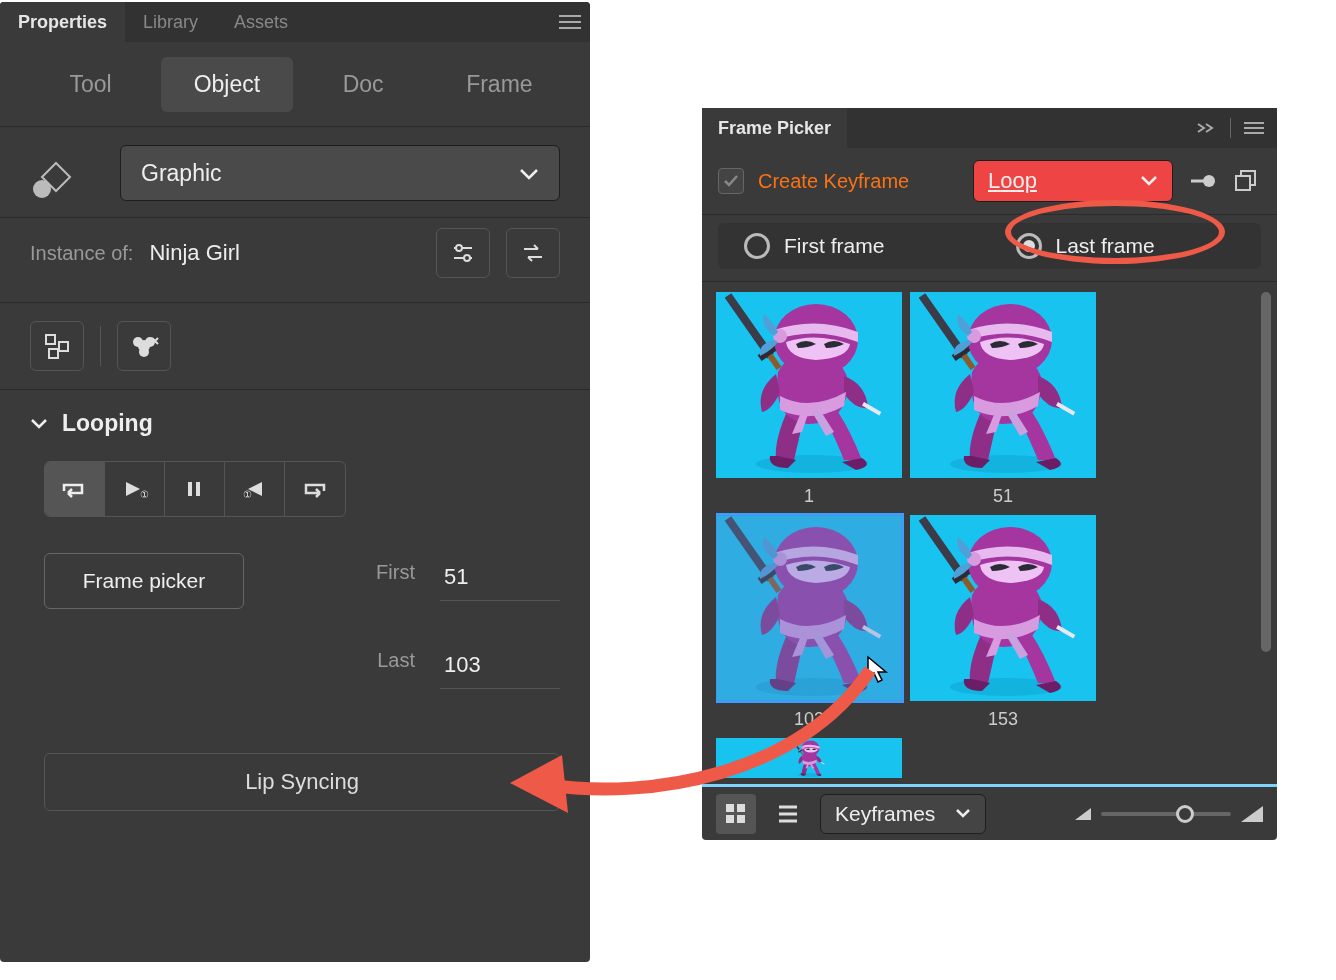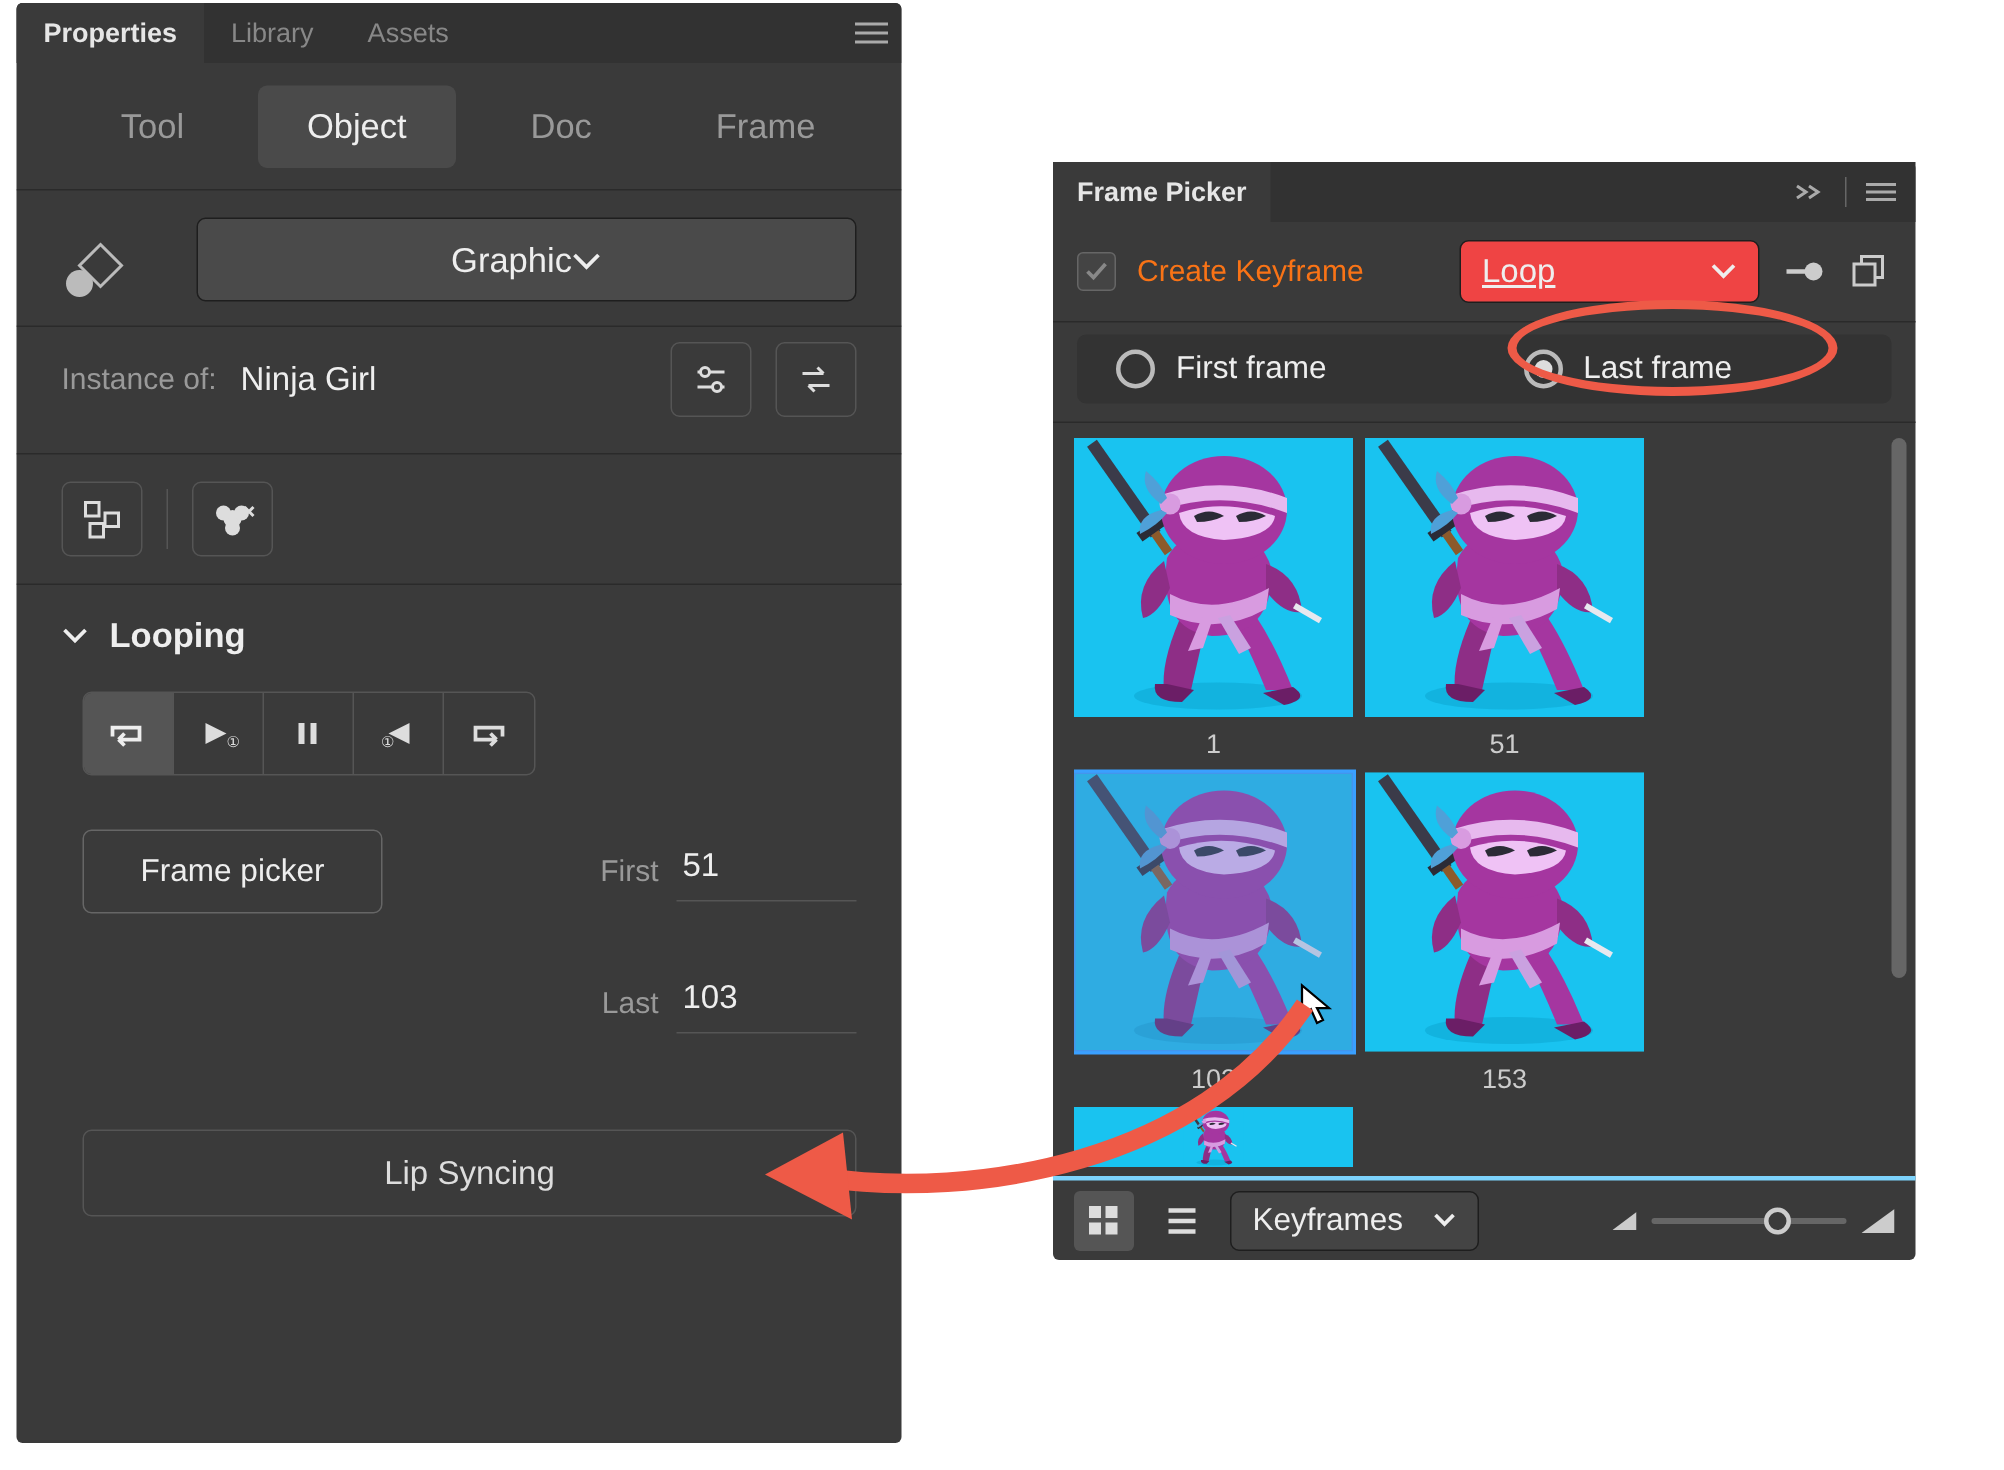--- a/index.html
+++ b/index.html
@@ -1,37 +1,37 @@
 <!DOCTYPE html>
 <html><head>
 <meta charset="utf-8">
 <style>
   * { box-sizing: border-box; margin: 0; padding: 0; font-family: -apple-system, BlinkMacSystemFont, "Segoe UI", Arial, sans-serif; }
   body { background: #fff; width: 1336px; height: 980px; position: relative; }
 
   
   .properties-panel {
-    position: absolute; left: 11px; top: 2px; width: 590px; height: 960px;
+    position: absolute; left: 0; top: 2px; width: 590px; height: 960px;
     background: #3a3a3a; border-radius: 4px; overflow: hidden;
   }
   .tabbar { height: 40px; background: #323232; display: flex; align-items: stretch; justify-content: space-between; }
   .tabs { display: flex; }
   .tab { display:flex; align-items:center; padding: 0 18px; color: #888; font-size: 18px; cursor: pointer; }
   .tab.active { background: #3a3a3a; color: #e6e6e6; font-weight: 600; }
   .menu-icon { width: 40px; display:flex; align-items:center; justify-content:center; color:#aaa; cursor:pointer; }
 
   .modebar { display:flex; align-items:center; height: 85px; border-bottom: 1px solid #2a2a2a; padding: 0 25px; gap: 5px; }
   .mode-item { flex: 1; text-align:center; color:#999; font-size: 23px; padding: 14px 0; border-radius: 6px; cursor:pointer;}
   .mode-item.active { background: #4a4a4a; color:#eee; }
 
   .symbol-area { padding: 18px 30px 16px 30px; border-bottom: 1px solid #2a2a2a; display:flex; }
   .symbol-icon-col { width: 90px; display:flex; align-items:flex-start; padding-top: 14px;}
   .graphic-icon { color: #bbb; }
   .symbol-controls { flex:1; display:flex; flex-direction:column; gap: 18px; }
-  .dropdown { background:#4a4a4a; border:1px solid #1e1e1e; border-radius:6px; height:56px; display:flex; align-items:center; justify-content:center; padding:0 20px; color:#eee; font-size:23px; cursor:pointer;}
+  .dropdown { background:#4a4a4a; border:1px solid #1e1e1e; border-radius:6px; height:56px; display:flex; align-items:center; justify-content:space-between; padding:0 20px; color:#eee; font-size:23px; cursor:pointer;}
   .dropdown .chev { color:#eee; }
   .instance-name { background:#333; border:1px solid #1e1e1e; border-radius:6px; height:56px; display:flex; align-items:center; padding:0 20px; color:#9a9a9a; font-style:italic; font-size:21px;}
 
   .instance-of-row { display:flex; align-items:center; padding: 10px 30px 24px 30px; border-bottom: 1px solid #2a2a2a; gap: 16px; }
   .instance-of-label { color:#999; font-size:20px;}
   .instance-of-name { color:#eee; font-size:22px; flex:1;}
   .iconbtn { width:54px; height:50px; border:1px solid #555; border-radius:6px; display:flex; align-items:center; justify-content:center; color:#ddd; cursor:pointer;}
 
   .quickbtn-row { display:flex; align-items:center; padding: 18px 30px; border-bottom: 1px solid #2a2a2a; gap: 16px; }
   .sep { width:1px; height:40px; background:#555;}
@@ -39,21 +39,21 @@
   .section-header { display:flex; align-items:center; padding: 20px 30px 14px 30px; color:#eee; font-size:23px; font-weight:600; gap: 14px; cursor:pointer;}
   .section-header .chev { display:inline-block; transform: rotate(0deg); }
 
   .loopbtn-row { margin: 10px 30px 0 44px; display:flex; border:1px solid #555; border-radius:6px; overflow:hidden; width: fit-content;}
   .loopbtn-row .lbtn { width:60px; height:54px; display:flex; align-items:center; justify-content:center; color:#ddd; border-right:1px solid #555; cursor:pointer;}
   .loopbtn-row .lbtn:last-child { border-right:none;}
   .loopbtn-row .lbtn.active { background:#555; }
 
   .frame-picker-btn-row { display:flex; align-items:center; margin: 36px 30px 0 44px; gap: 30px;}
   .frame-picker-btn { width:200px; height:56px; border:1px solid #666; border-radius:6px; color:#eee; font-size:21px; display:flex; align-items:center; justify-content:center; cursor:pointer;}
-  .num-row { display:flex; align-items:center; gap: 12px;}
+  .num-row { display:flex; gap: 25px;}
   .num-row .lbl { color:#999; font-size:20px; width: 60px; text-align:right;}
   .num-row .val { color:#eee; font-size:22px; width: 120px; border-bottom:1px solid #555; padding: 3px 4px 10px 4px;}
   .last-row { margin: 40px 30px 0 44px; display:flex; justify-content:flex-end;}
 
   .lipsync-btn { margin: 64px 30px 0 44px; height:58px; border:1px solid #555; border-radius:6px; color:#ddd; font-size:22px; display:flex; align-items:center; justify-content:center; cursor:pointer;}
 
   
   .picker-panel {
     position: absolute; left: 702px; top: 108px; width: 575px; height: 732px;
     background: #3a3a3a; border-radius: 4px; display:flex; flex-direction:column;

